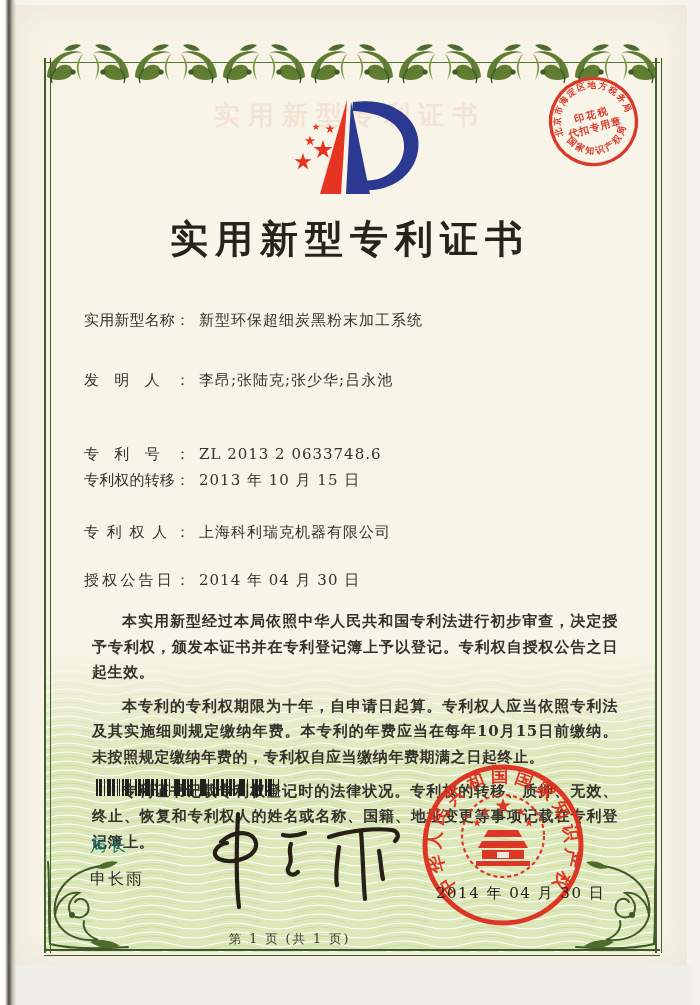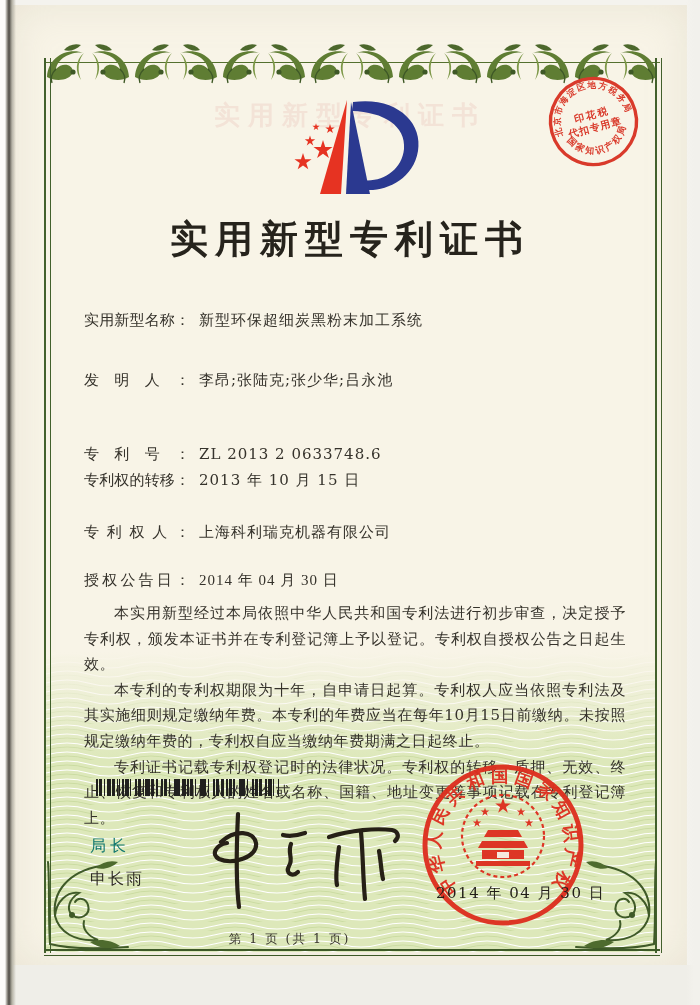--- a/index.html
+++ b/index.html
@@ -21,21 +21,21 @@
   .cert-no{left:74px;top:112px;z-index:4;font-size:15.5px;letter-spacing:2.5px;color:#4a463d;}
   .ghost{left:0;top:98px;width:100%;text-align:center;z-index:1;font-size:26px;font-weight:bold;
          letter-spacing:8px;color:rgba(205,75,75,.10);filter:blur(.6px);}
   .title{left:0;top:214px;width:100%;text-align:center;z-index:4;font-size:38px;font-weight:700;
          letter-spacing:7px;color:#26231c;}
   .field{left:84px;width:545px;z-index:4;font-size:15px;color:#35322b;display:flex;}
   .flabel{display:inline-block;width:106px;text-align:justify;text-align-last:justify;white-space:nowrap;flex:none;}
   .fvalue{margin-left:9px;white-space:nowrap;letter-spacing:1px;}
   .paras{left:84px;top:601px;width:542px;z-index:4;font-size:15px;line-height:25.6px;
          color:#35322b;text-align:justify;letter-spacing:.6px;}
-  .paras p{margin:0;text-indent:2em;}
+  .paras p{margin:8px;text-indent:2em;font-weight:bold;}
   .barcode{left:96px;top:779px;width:183px;height:17px;z-index:4;
      background:
        repeating-linear-gradient(90deg,#20201e 0 2px,rgba(0,0,0,0) 2px 3px,#20201e 3px 6px,rgba(0,0,0,0) 6px 8px,#20201e 8px 9px,rgba(0,0,0,0) 9px 13px),
        repeating-linear-gradient(90deg,rgba(0,0,0,0) 0 4px,#20201e 4px 5px,rgba(0,0,0,0) 5px 11px,#20201e 11px 14px,rgba(0,0,0,0) 14px 19px);}
   .sig-title{left:90px;top:836px;z-index:4;font-size:16px;color:#0f766e;letter-spacing:4px;}
   .sig-name{left:90px;top:869px;z-index:4;font-size:16px;color:#2e2b24;letter-spacing:2px;text-align:right;}
   .seal-date{left:436px;top:884px;z-index:6;font-size:15px;letter-spacing:1.5px;color:#221f19;}
   .footer{left:44px;top:931px;width:491px;text-align:center;z-index:4;font-size:12.5px;
           letter-spacing:2px;color:#3a372f;}
   .guil{left:46px;top:652px;z-index:1;}
@@ -155,21 +155,21 @@
     <span class="fvalue">ZL 2013 2 0633748.6</span>
   </div>
   <div class="abs field" style="top:471px;">
     <span class="flabel">专利权的转移：</span>
     <span class="fvalue">2013 年 10 月 15 日</span>
   </div>
   <div class="abs field" style="top:523px;">
     <span class="flabel">专利权人：</span>
     <span class="fvalue">上海科利瑞克机器有限公司</span>
   </div>
-  <div class="abs field" style="top:571px;font-family:Liberation Serif, serif;">
+  <div class="abs field" style="top:571px;">
     <span class="flabel">授权公告日：</span>
     <span class="fvalue">2014 年 04 月 30 日</span>
   </div>
 
   <div class="abs paras">
     <p>本实用新型经过本局依照中华人民共和国专利法进行初步审查，决定授予专利权，颁发本证书并在专利登记簿上予以登记。专利权自授权公告之日起生效。</p>
     <p>本专利的专利权期限为十年，自申请日起算。专利权人应当依照专利法及其实施细则规定缴纳年费。本专利的年费应当在每年10月15日前缴纳。未按照规定缴纳年费的，专利权自应当缴纳年费期满之日起终止。</p>
     <p>专利证书记载专利权登记时的法律状况。专利权的转移、质押、无效、终止、恢复和专利权人的姓名或名称、国籍、地址变更等事项记载在专利登记簿上。</p>
   </div>
 

